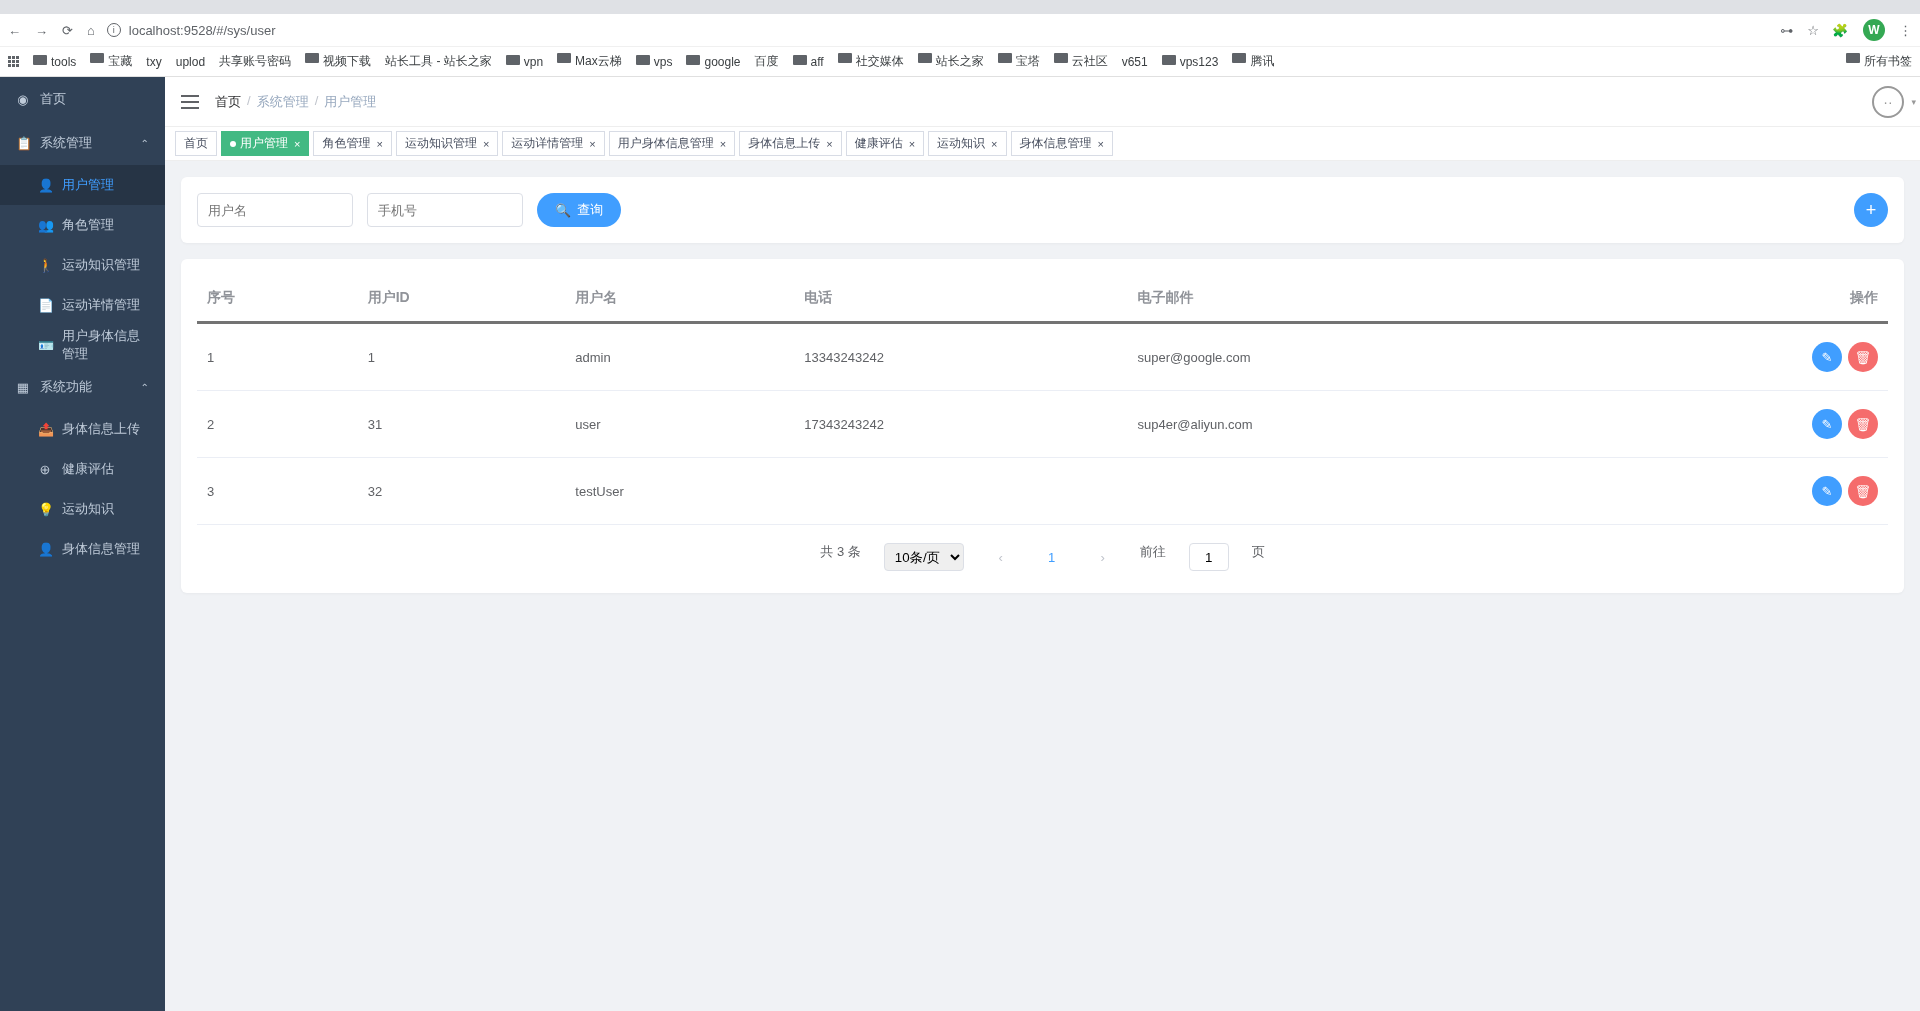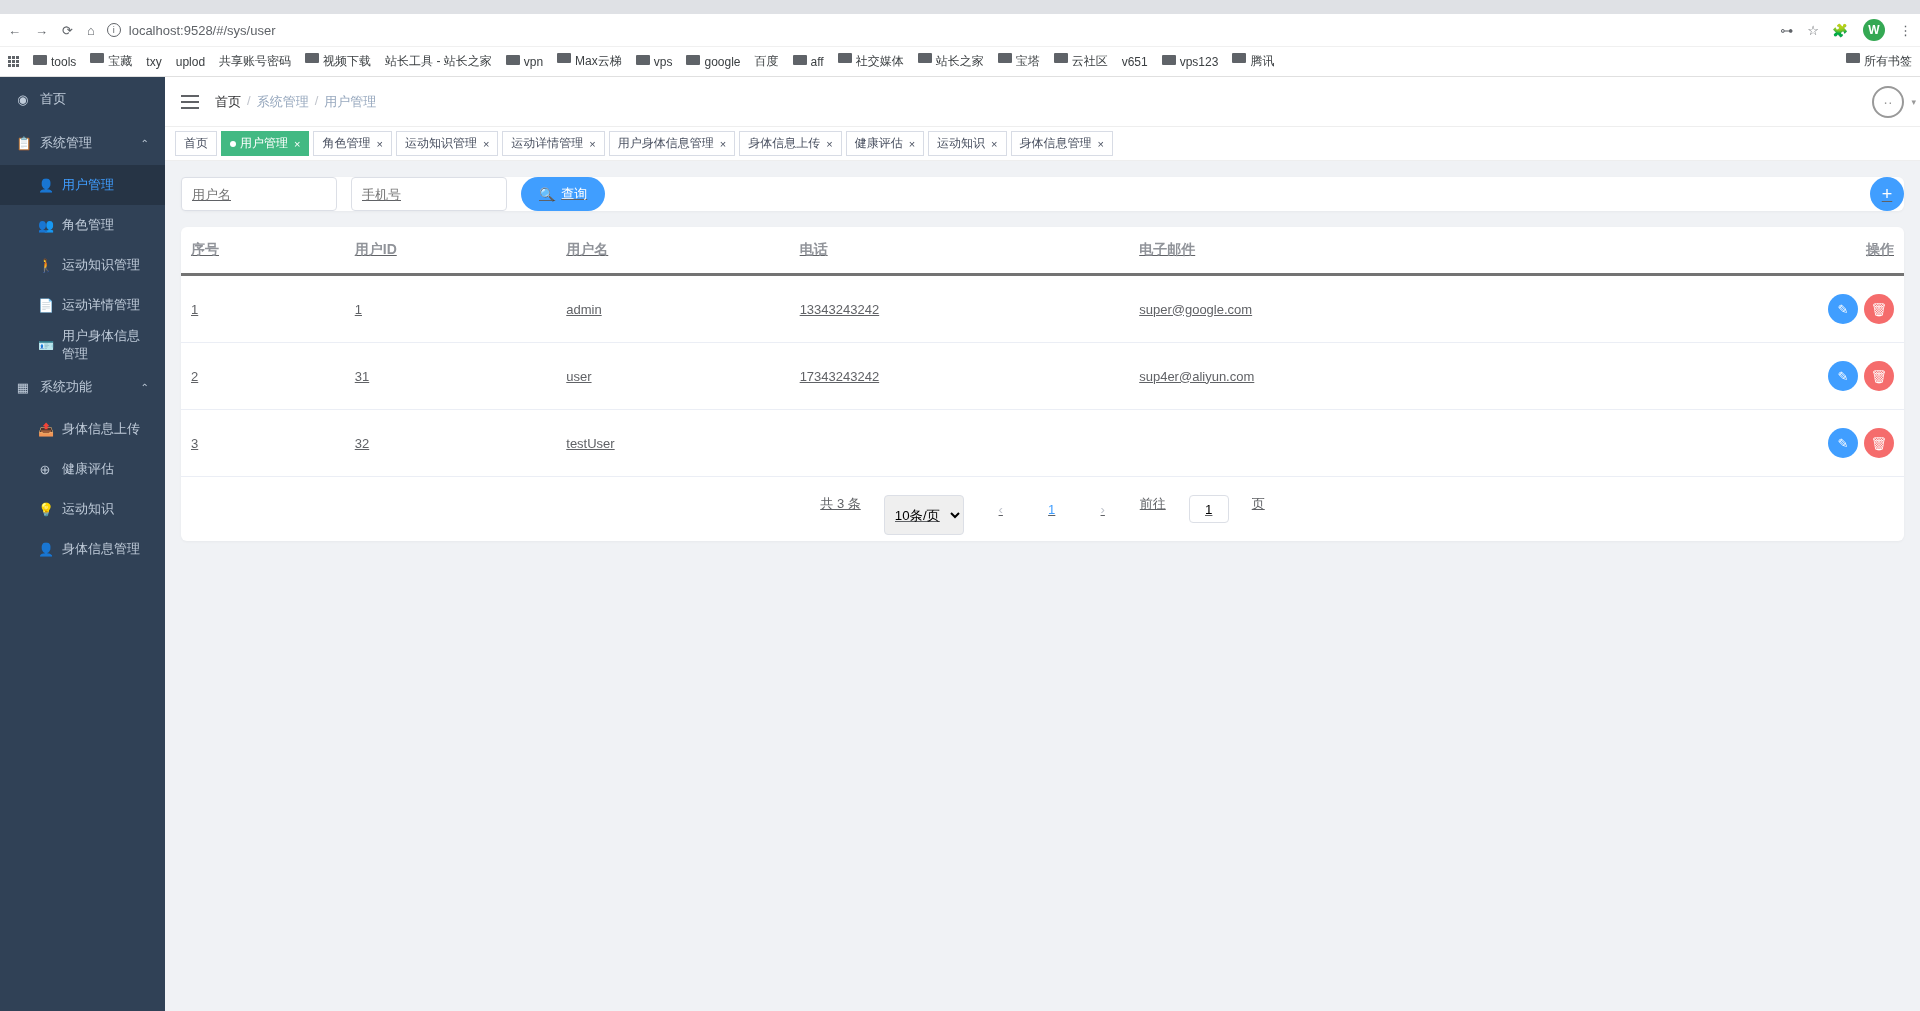--- a/index.html
+++ b/index.html
@@ -36,36 +36,36 @@
 .breadcrumb span:first-child{color:#303133;}
 .breadcrumb .sep{color:#c0c4cc;}
 .face{margin-left:auto;width:32px;height:32px;border:2px solid #999;border-radius:50%;display:flex;align-items:center;justify-content:center;color:#999;font-size:14px;position:relative;}
 .face::after{content:"▾";position:absolute;right:-14px;font-size:9px;color:#999;}
 .tagsview{display:flex;gap:4px;padding:4px 10px;background:#fff;border-bottom:1px solid #eee;}
 .tag{border:1px solid #d8dce5;padding:3px 8px;font-size:12px;color:#495060;background:#fff;display:flex;align-items:center;gap:4px;cursor:pointer;}
 .tag.active{background:#42b983;border-color:#42b983;color:#fff;}
 .tag .dot{width:6px;height:6px;background:#fff;border-radius:50%;}
 .tag .x{font-size:11px;margin-left:2px;}
 .content{padding:16px;flex:1;}
-.panel{background:#fff;border-radius:6px;box-shadow:0 1px 3px rgba(0,0,0,0.04);text-decoration:underline;}
+.panel{background:#fff;border-radius:6px;padding:16px;box-shadow:0 1px 3px rgba(0,0,0,0.04);}
 .search-row{display:flex;align-items:center;gap:14px;}
 .el-input{height:34px;width:156px;border:1px solid #dcdfe6;border-radius:4px;padding:0 10px;font-size:13px;color:#606266;}
 .btn{height:34px;padding:0 18px;border:none;border-radius:18px;cursor:pointer;display:inline-flex;align-items:center;gap:6px;font-size:13px;}
 .btn-primary{background:#409EFF;color:#fff;}
 .btn-add{width:34px;height:34px;padding:0;justify-content:center;border-radius:50%;background:#409EFF;color:#fff;margin-left:auto;font-size:18px;}
 .table-panel{margin-top:16px;}
 table{width:100%;border-collapse:collapse;}
 th{text-align:left;font-weight:600;color:#909399;font-size:14px;padding:14px 10px;border-bottom:3px solid #737373;}
 td{padding:18px 10px;font-size:13px;color:#606266;border-bottom:1px solid #ebeef5;}
 .op-cell{text-align:right;white-space:nowrap;}
 .ibtn{width:30px;height:30px;border-radius:50%;border:none;color:#fff;margin-left:6px;cursor:pointer;display:inline-flex;align-items:center;justify-content:center;font-size:13px;}
 .ibtn.edit{background:#409EFF;}
 .ibtn.del{background:#f56c6c;}
 .pager{display:flex;justify-content:center;gap:23px;padding:18px 0 6px;font-size:13px;color:#606266;}
-.pager select{height:40px;border:1px solid #dcdfe6;border-radius:4px;padding:0 6px;}
+.pager select{height:28px;border:1px solid #dcdfe6;border-radius:4px;padding:0 6px;}
 .pager .pg-btn{width:28px;height:28px;display:flex;align-items:center;justify-content:center;border-radius:3px;cursor:pointer;}
 .pager .pg-btn.disabled{color:#c0c4cc;cursor:not-allowed;}
 .pager .pg-num{color:#409EFF;font-weight:500;}
 .pager input{width:40px;height:28px;border:1px solid #dcdfe6;border-radius:4px;text-align:center;}
 .icon{display:inline-block;width:14px;text-align:center;}
 </style>
 </head>
 <body>
 
 <div class="browser-chrome">

